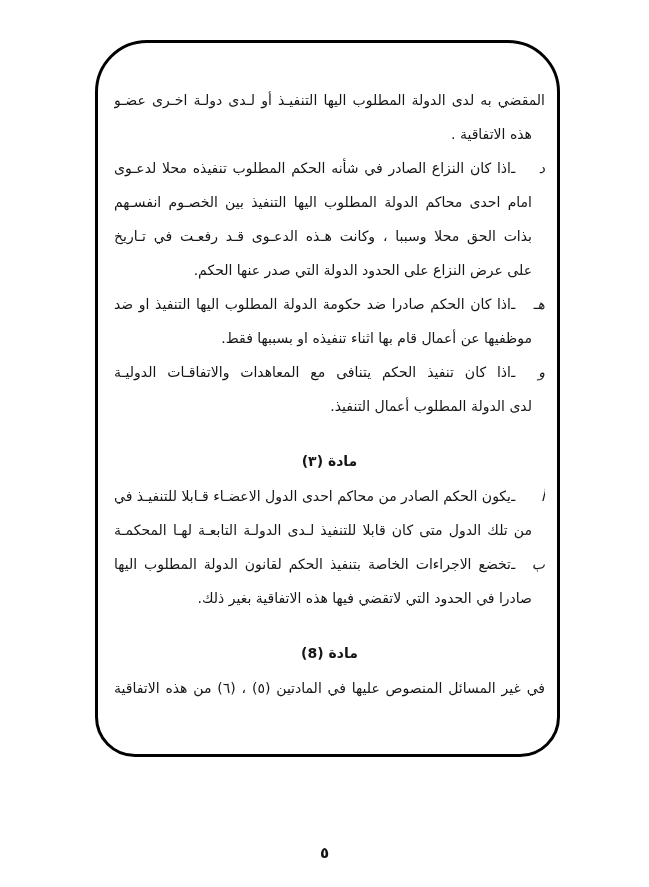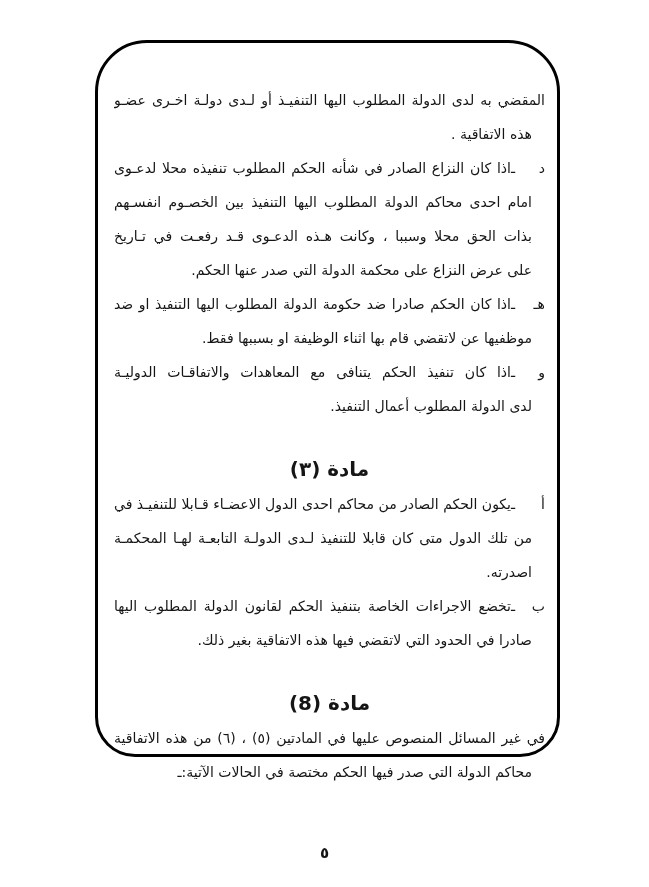--- a/index.html
+++ b/index.html
@@ -42,34 +42,35 @@
   .line.last {
     text-align:left;
     text-align-last:start;
   }
   .line.cont { padding-right:13px; }
   .line.with-marker { display:flex; }
   .marker {
     flex:0 0 34px;
     white-space:nowrap;
     text-align:center;
+    font-style:italic;
   }
   .ltext {
     flex:1 1 auto;
     display:block;
     overflow:hidden;
     text-align:justify;
     text-align-last:justify;
   }
   .block.heading {
     height:34px;
-    margin:29px 0 1px;
+    margin:21px 0 1px;
     text-align:center;
     font-weight:bold;
-    font-size:20px;
+    font-size:14px;
     line-height:34px;
   }
   .page-number {
     position:absolute;
     top:844px; left:0; right:0;
     direction:rtl;
     text-align:center;
     font-weight:bold;
     font-size:15px;
   }
@@ -84,53 +85,51 @@
           <div class="line">المقضي به لدى الدولة المطلوب اليها التنفيـذ أو لـدى دولـة اخـرى عضـو في</div>
           <div class="line last cont">هذه الاتفاقية .</div>
         </div>
         <div class="block list-item">
           <div class="line with-marker">
             <span class="marker">د ـ</span>
             <span class="ltext">اذا كان النزاع الصادر في شأنه الحكم المطلوب تنفيذه محلا لدعـوى منظـورة</span>
           </div>
           <div class="line cont">امام احدى محاكم الدولة المطلوب اليها التنفيذ بين الخصـوم انفسـهم ويتعلق</div>
           <div class="line cont">بذات الحق محلا وسببا ، وكانت هـذه الدعـوى قـد رفعـت في تـاريخ سـابق</div>
-          <div class="line last cont">على عرض النزاع على محكمة الدولة التي صدر عنها الحكم.</div>
+          <div class="line last cont">على عرض النزاع على الحدود الدولة التي صدر عنها الحكم.</div>
         </div>
         <div class="block list-item">
           <div class="line with-marker">
             <span class="marker">هـ ـ</span>
             <span class="ltext">اذا كان الحكم صادرا ضد حكومة الدولة المطلوب اليها التنفيذ او ضد احـد</span>
           </div>
-          <div class="line last cont">موظفيها عن لاتقضي قام بها اثناء الوظيفة او بسببها فقط.</div>
+          <div class="line last cont">موظفيها عن أعمال قام بها اثناء تنفيذه او بسببها فقط.</div>
         </div>
         <div class="block list-item">
           <div class="line with-marker">
             <span class="marker">و ـ</span>
             <span class="ltext">اذا كان تنفيذ الحكم يتنافى مع المعاهدات والاتفاقـات الدوليـة المعمـول بهـا</span>
           </div>
           <div class="line last cont">لدى الدولة المطلوب أعمال التنفيذ.</div>
         </div>
         <div class="block heading">مادة (٣)</div>
         <div class="block list-item">
           <div class="line with-marker">
             <span class="marker">أ ـ</span>
             <span class="ltext">يكون الحكم الصادر من محاكم احدى الدول الاعضـاء قـابلا للتنفيـذ في أي</span>
           </div>
           <div class="line cont">من تلك الدول متى كان قابلا للتنفيذ لـدى الدولـة التابعـة لهـا المحكمـة الـتي</div>
-          <div class="line last cont">اصدرته.</div>
         </div>
         <div class="block list-item">
           <div class="line with-marker">
             <span class="marker">ب ـ</span>
             <span class="ltext">تخضع الاجراءات الخاصة بتنفيذ الحكم لقانون الدولة المطلوب اليها التنفيـذ ،</span>
           </div>
           <div class="line last cont">صادرا في الحدود التي لاتقضي فيها هذه الاتفاقية بغير ذلك.</div>
         </div>
         <div class="block heading">مادة (8)</div>
         <div class="block paragraph">
           <div class="line">في غير المسائل المنصوص عليها في المادتين (٥) ، (٦) من هذه الاتفاقية تعتـبر</div>
-          <div class="line last cont">محاكم الدولة التي صدر فيها الحكم مختصة في الحالات الآتية:ـ</div>
         </div>
       </div>
   </div>
   <div class="page-number">٥</div>
 </div>
 
 </body></html>

